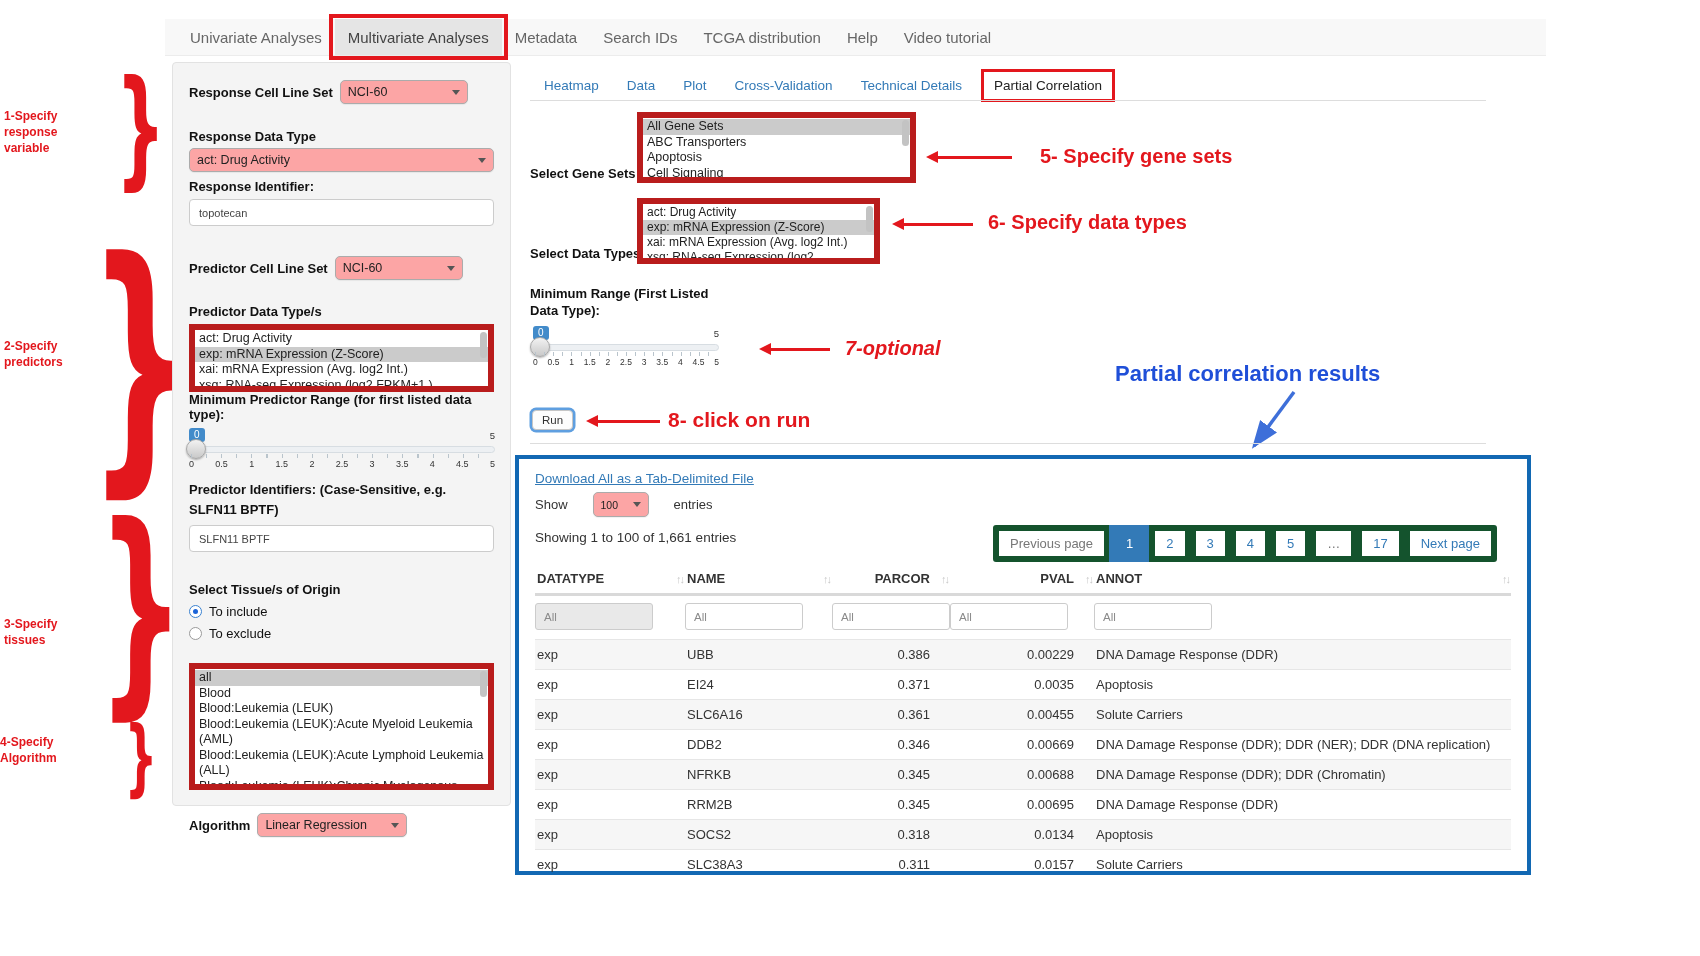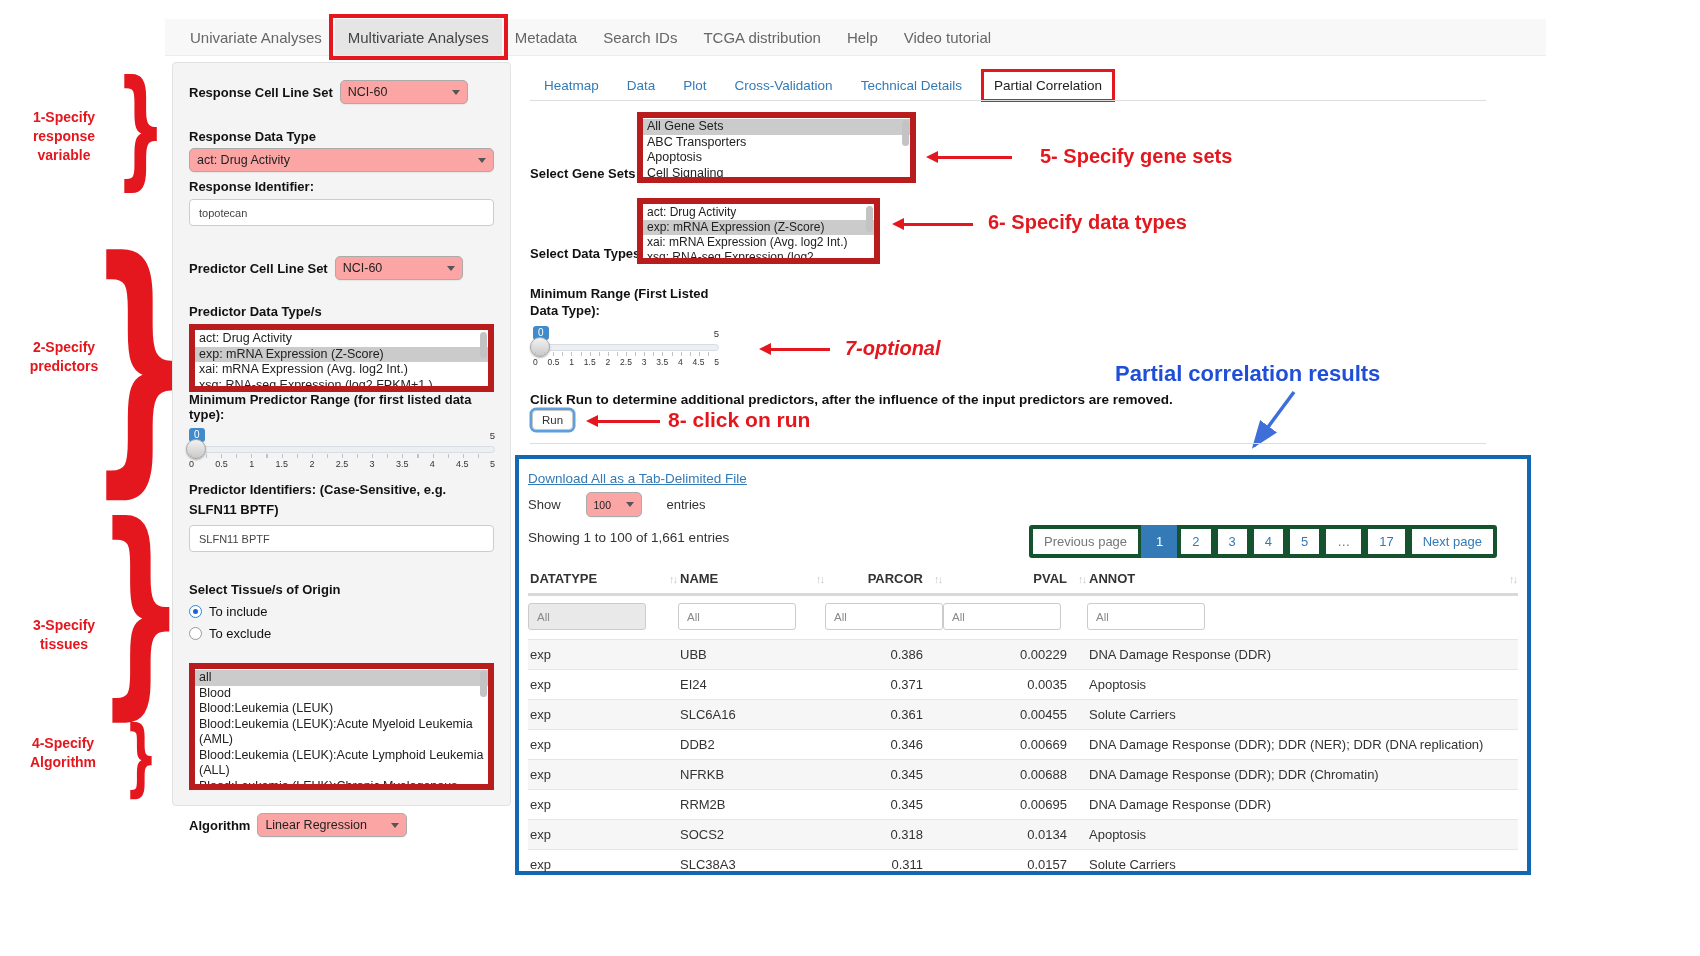--- a/index.html
+++ b/index.html
@@ -10,22 +10,22 @@
   }
 
   
   .navbar { position:absolute; left:165px; top:19px; width:1381px; height:37px; background:#f8f8f8;
             border-bottom:1px solid #ececec; display:flex; align-items:stretch; padding-left:12px; }
   .nav-item { padding:0 13px; font-size:15px; color:#666; display:flex; align-items:center; }
   .nav-item.active { background:#e5e5e5; color:#444; position:relative; }
   .red-frame { position:absolute; inset:-5px -6px; border:4px solid var(--red); pointer-events:none; }
 
   
-  .step-text { position:absolute; color:var(--red); font-weight:bold; font-size:14px; line-height:1.35;
-               text-align:center; white-space:pre-line; }
+  .step-text { position:absolute; color:var(--red); font-weight:bold; font-size:12px; line-height:1.35;
+               white-space:pre-line; }
   .brace { position:absolute; color:var(--red); font-weight:bold; font-family:"DejaVu Sans",sans-serif;
            display:flex; align-items:center; justify-content:center; }
   .brace span{ display:block; transform:scaleX(.55); }
 
   
   .sidebar { position:absolute; left:172px; top:62px; width:339px; height:744px; background:#f4f4f4;
              border:1px solid #e2e2e2; border-radius:4px; padding:17px 16px; font-size:13px; color:#111; }
   .lbl { font-weight:bold; font-size:13px; color:#111; }
   .row { display:flex; align-items:center; gap:7px; }
   .selectbox { display:inline-flex; align-items:center; justify-content:space-between; background:#fca5a5;
@@ -82,27 +82,27 @@
   .blue-arrow { position:absolute; left:1232px; top:388px; }
 
   .run-instruction { position:absolute; left:530px; top:392px; font-weight:bold; font-size:13.5px; color:#111; }
   .run-btn { position:absolute; left:532px; top:410px; background:#fdfdfd; border:1px solid #c6c6c6;
              border-radius:4px; box-shadow:0 0 0 2.5px #5f9fe0; font-size:11.5px; color:#333;
              padding:3px 9px; }
   .separator { position:absolute; left:530px; top:443px; width:956px; height:1px; background:#ddd; }
 
   
   .results-box { position:absolute; left:515px; top:455px; width:1016px; height:420px; background:#fff;
-                 border:4px solid var(--boxblue); padding:10px 9px; }
+                 border:4px solid var(--boxblue); padding:10px 16px; }
   .dl-link { color:var(--link); font-size:13.5px; }
   .show-row { margin-top:5px; display:flex; align-items:center; gap:25px; font-size:13px; color:#333; }
   .show-select { width:56px; height:25px; font-size:10.5px; }
   .showing { margin-top:13px; font-size:13.5px; color:#333; }
   .pagination { position:absolute; right:30px; top:66px; display:flex; }
-  .pg { border:4px solid #14532d; background:#fff; color:var(--link); font-size:13px; padding:5px 11px;
+  .pg { border:6px solid #14532d; background:#fff; color:var(--link); font-size:13px; padding:5px 11px;
         margin-left:-1px; }
   .pg.prev { color:#777; border-radius:3px 0 0 3px; }
   .pg.next { border-radius:0 3px 3px 0; }
   .pg.active { background:#337ab7; border-color:#337ab7; color:#fff; }
   .pg.dots { color:#777; }
 
   table.rtable { width:100%; border-collapse:collapse; margin-top:22px; font-size:13px; table-layout:fixed; }
   tr.hdr th { text-align:left; font-weight:bold; color:#333; font-size:13px; padding:4px 20px 7px 2px;
               position:relative; border-bottom:3px solid #d9d9d9; }
   tr.hdr th.num { text-align:right; }
@@ -310,21 +310,20 @@
   <div class="results-label">Partial correlation results</div>
   <svg class="blue-arrow" width="76" height="70">
     <defs>
       <marker id="ah" markerWidth="9" markerHeight="8" refX="7" refY="3" orient="auto">
         <path d="M0,0 L8,3 L0,6 Z" fill="#3e6fd9"></path>
       </marker>
     </defs>
     <line x1="62" y1="4" x2="22" y2="58" stroke="#3e6fd9" stroke-width="3.5" marker-end="url(#ah)"></line>
   </svg>
 
-  <div class="run-instruction">Click Run to determine additional predictors, after the influence of the input predictors are removed.</div>
   <button class="run-btn">Run</button>
   <div class="red-arrow" style="left:592px; top:420px; width:68px;"></div>
   <div class="ann-red" style="left:668px; top:408px; font-size:21px;">8- click on run</div>
   <div class="separator"></div>
 
   <div class="results-box">
     <div><a href="#" class="dl-link">Download All as a Tab-Delimited File</a></div>
 
     <div class="show-row">
       <span>Show</span>

